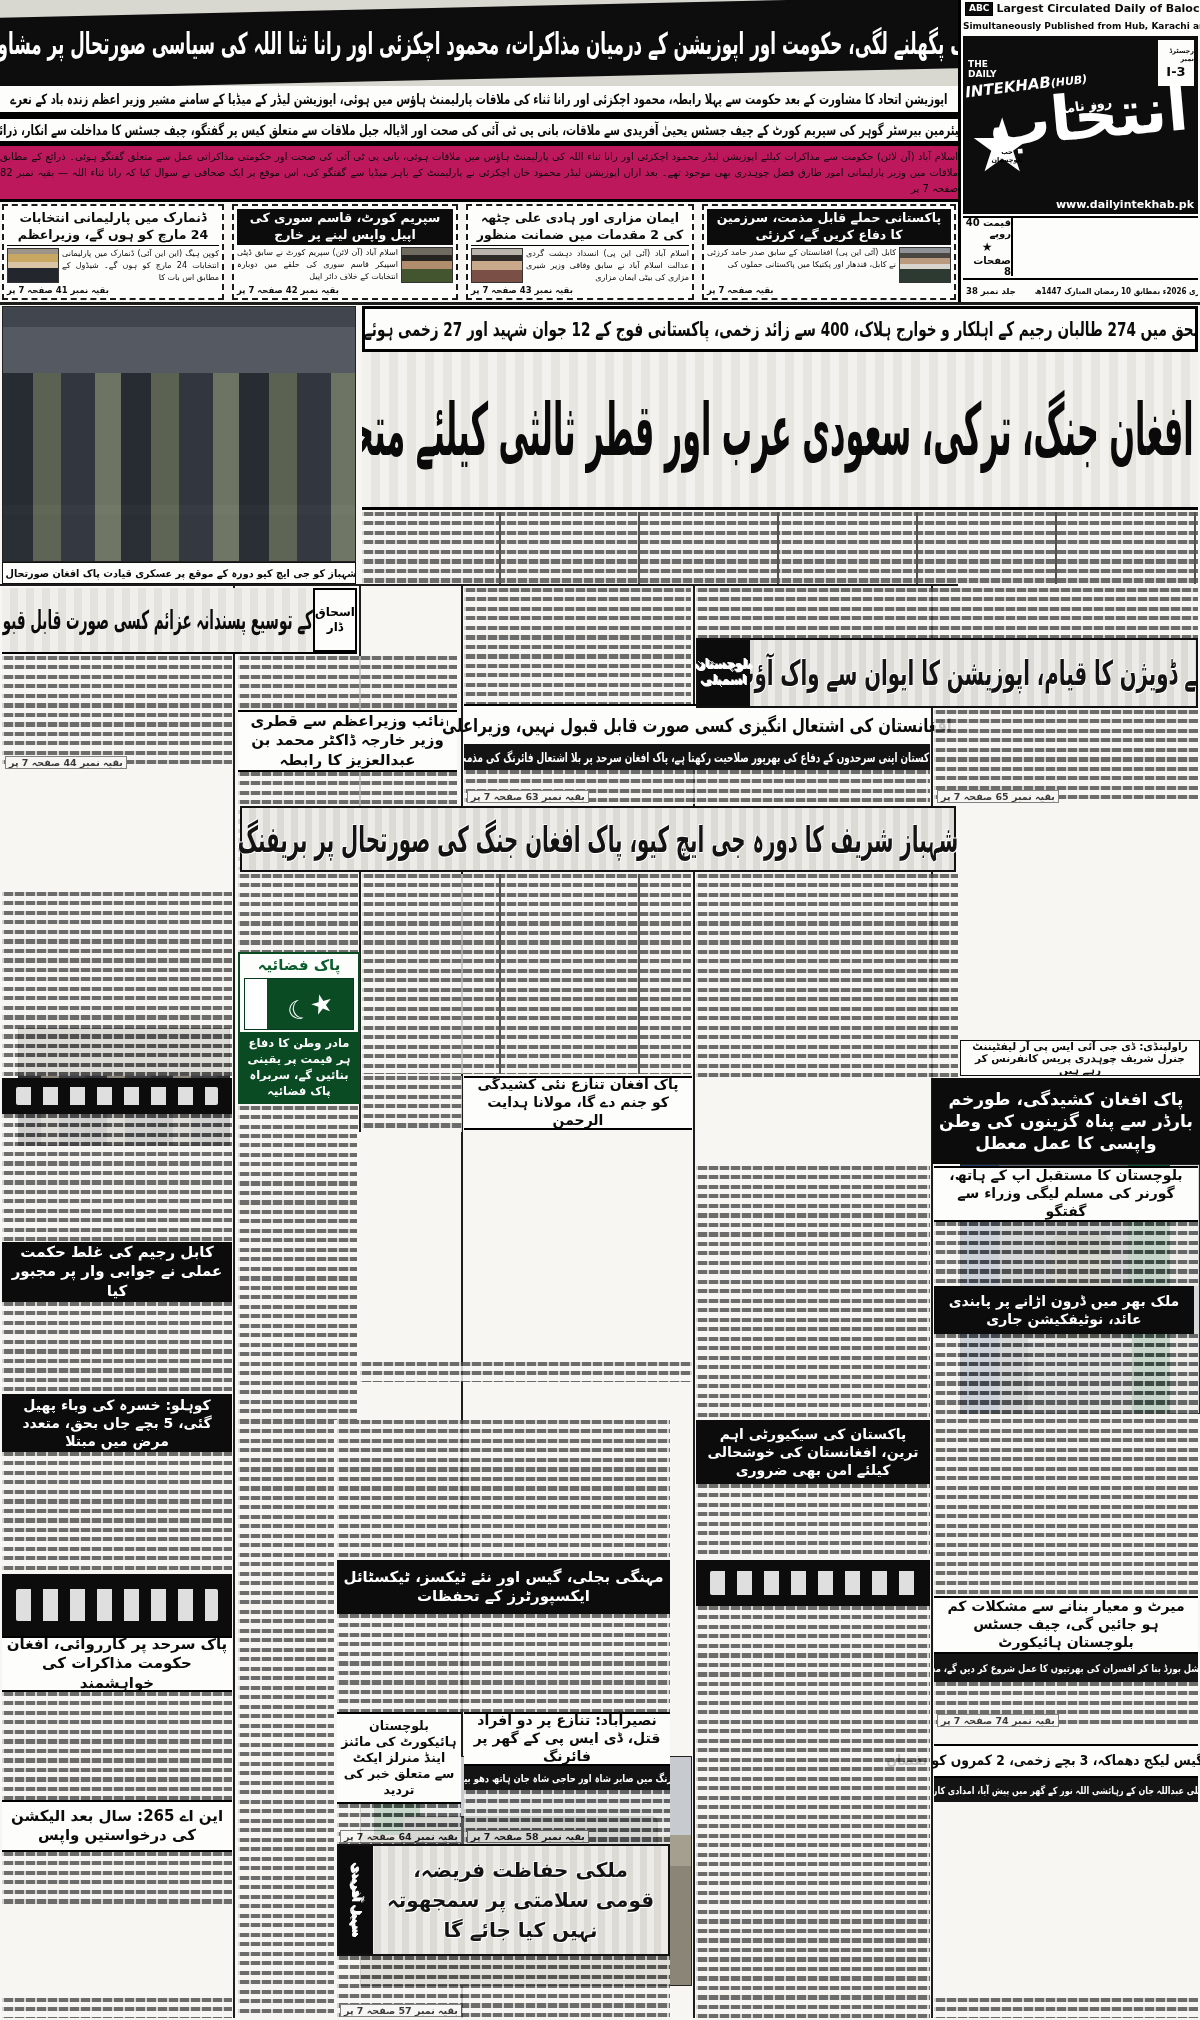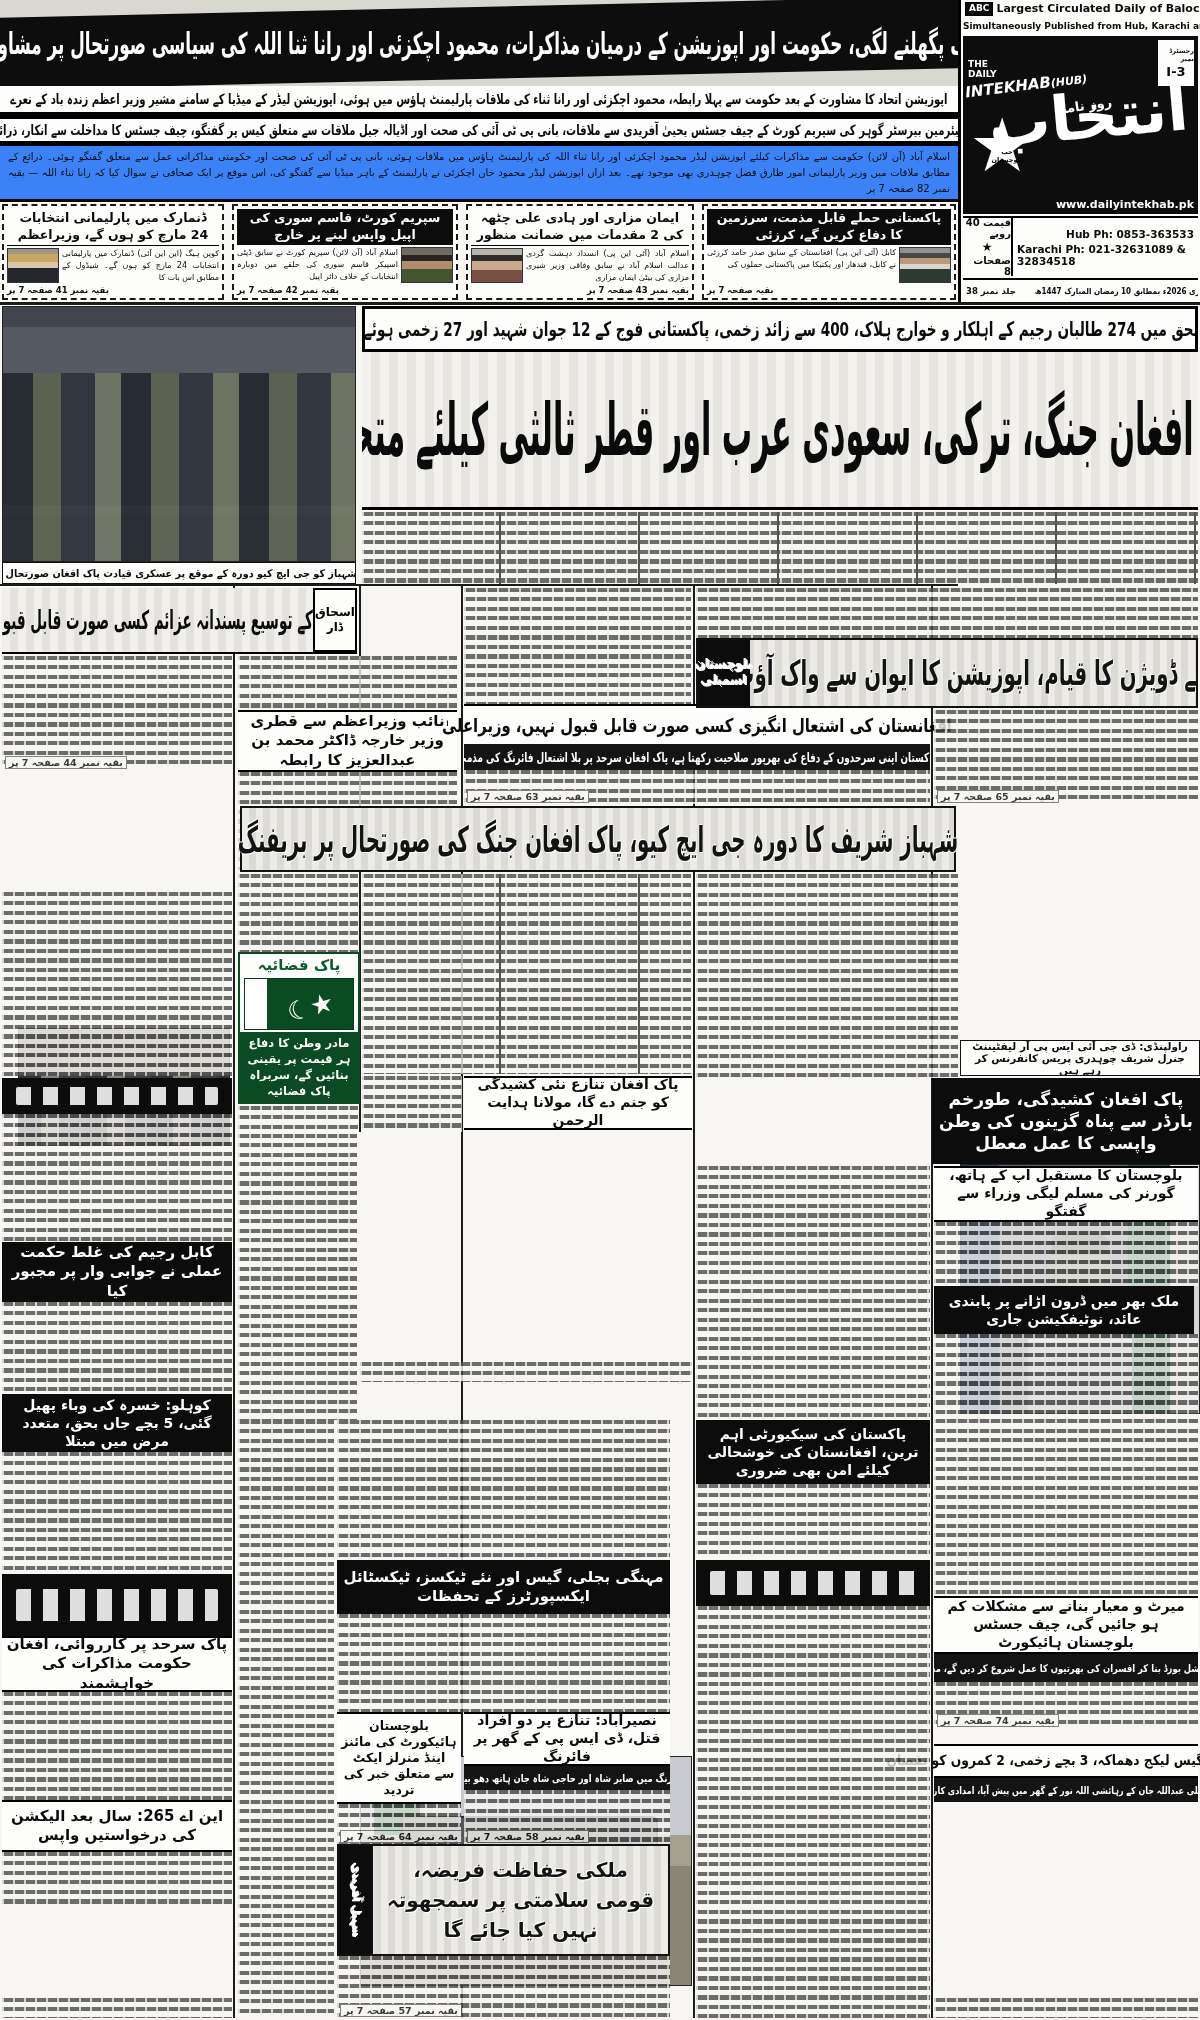--- a/index.html
+++ b/index.html
@@ -31,21 +31,21 @@
   .vr{position:absolute;width:2px;background:#1c1c1c}
   .hr{position:absolute;height:3px;background:#1c1c1c}
   
   .topban{background:#d8d7d0;overflow:hidden}
   .topban .blk{position:absolute;left:-12px;right:-12px;top:9px;bottom:9px;background:#0d0d0d;transform:skewY(-1.3deg);
       box-shadow:0 0 0 2px #0d0d0d}
   .topban .cen{position:relative}
   
   .s1{font-weight:bold;direction:rtl;display:flex;align-items:center;justify-content:center;overflow:hidden;background:#fdfdfb;border-bottom:2px solid #000}
   .boxline{border:2px solid #000;border-left:0;border-right:0;box-shadow:0 3px 0 #000 inset,0 -3px 0 #000 inset}
-  .s3{font-size:10px;direction:rtl;text-align:justify;line-height:1.6;padding:3px 8px 0;overflow:hidden;border-bottom:3px solid #000;background:#3b82f6}
+  .s3{font-size:10px;direction:rtl;text-align:justify;line-height:1.6;padding:3px 0 0;overflow:hidden;border-bottom:3px solid #000;background:#be185d}
   
   .dash{border:2px dashed #1a1a1a;background:#fdfdfb;display:flex;flex-direction:column;padding:3px;gap:2px}
   .it-h{font-weight:bold;font-size:12.5px;direction:rtl;text-align:center;line-height:1.35;padding:1px 2px;border-bottom:1px solid #000}
   .it-h.box{background:#0c0c0c;color:#fff;border-bottom:0}
   .it-row{display:flex;gap:3px;flex:1;min-height:0}
   .it-b{flex:1;font-size:8px;direction:rtl;text-align:justify;line-height:1.5;overflow:hidden}
   .port{width:52px;border:1px solid #333;flex:none}
   .p1{background:linear-gradient(180deg,#9c9588 0 16%,#c8a763 16% 40%,#d9c4a6 40% 58%,#23262c 58%)}
   .p2{background:linear-gradient(180deg,#6f6b60 0 20%,#262420 20% 38%,#b08d6d 38% 62%,#43552f 62%)}
   .p3{background:linear-gradient(180deg,#b9b4ac 0 18%,#2e2b28 18% 36%,#c9a98c 36% 64%,#7a4f46 64%)}
@@ -120,21 +120,21 @@
     <div class="port p2 ph"></div>
   </div>
   <div class="ur" style="font-size:8.5px;font-weight:bold;text-align:left">بقیہ نمبر 42 صفحہ 7 پر</div>
 </div>
 <div class="b dash" style="left:466px;top:204px;width:228px;height:96px">
   <div class="it-h">ایمان مزاری اور ہادی علی چٹھہ کی 2 مقدمات میں ضمانت منظور</div>
   <div class="it-row">
     <div class="port p3 ph"></div>
     <div class="it-b">اسلام آباد (آئی این پی) انسداد دہشت گردی عدالت اسلام آباد نے سابق وفاقی وزیر شیری مزاری کی بیٹی ایمان مزاری</div>
   </div>
-  <div class="ur" style="font-size:8.5px;font-weight:bold;text-align:right">بقیہ نمبر 43 صفحہ 7 پر</div>
+  <div class="ur" style="font-size:8.5px;font-weight:bold;text-align:left">بقیہ نمبر 43 صفحہ 7 پر</div>
 </div>
 <div class="b dash" style="left:702px;top:204px;width:254px;height:96px">
   <div class="it-h box">پاکستانی حملے قابل مذمت، سرزمین کا دفاع کریں گے، کرزئی</div>
   <div class="it-row">
     <div class="it-b">کابل (آئی این پی) افغانستان کے سابق صدر حامد کرزئی نے کابل، قندھار اور پکتیکا میں پاکستانی حملوں کی</div>
     <div class="port p4 ph"></div>
   </div>
   <div class="ur" style="font-size:8.5px;font-weight:bold;text-align:left">بقیہ صفحہ 7 پر</div>
 </div>
 
@@ -157,24 +157,20 @@
     <div style="position:absolute;left:6px;top:72px;color:#fff;font-size:74px;line-height:1">★</div>
     <div class="ur" style="position:absolute;left:24px;top:112px;color:#000;font-size:6.5px;font-weight:bold;width:40px;text-align:center">حب بلوچستان</div>
     <div class="ur" style="position:absolute;right:10px;top:44px;color:#fff;font-size:62px;font-weight:bold;transform:rotate(-5deg)">انتخاب</div>
     <div style="position:absolute;right:4px;bottom:3px;color:#fff;font-size:11px;font-weight:bold">www.dailyintekhab.pk</div>
   </div>
   <div class="info">
     <div class="pricebox">
       <span>قیمت 40 روپے</span>
       <span style="font-size:12px">★</span>
       <span>صفحات 8</span>
-    </div>
-    <div class="phones">
-      <span>Hub Ph: 0853-363533</span>
-      <span>Karachi Ph: 021-32631089 &amp; 32834518</span>
     </div>
   </div>
   <div class="dline">
     <span>جلد نمبر 38</span>
     <span style="transform:scaleX(.85)">ہفتہ 28؍فروری 2026ء بمطابق 10 رمضان المبارک 1447ھ</span>
 
   </div>
 </div>
 
 <div class="b ph ph-lead" style="left:2px;top:306px;width:354px;height:256px">

